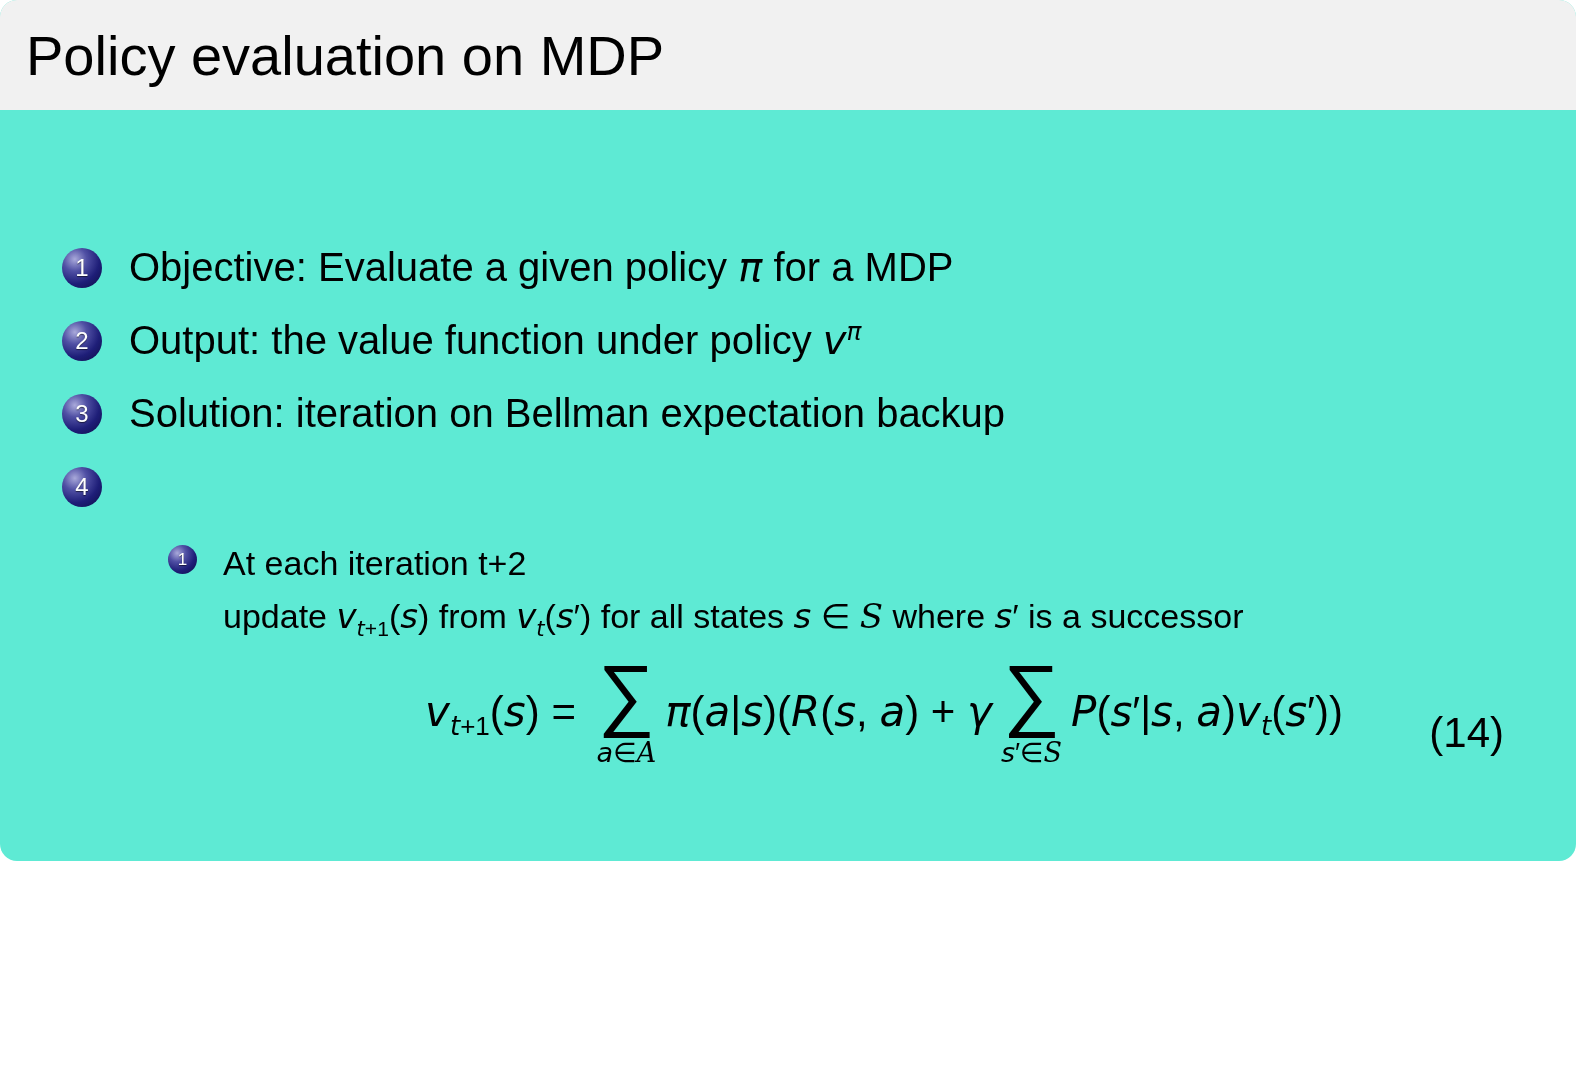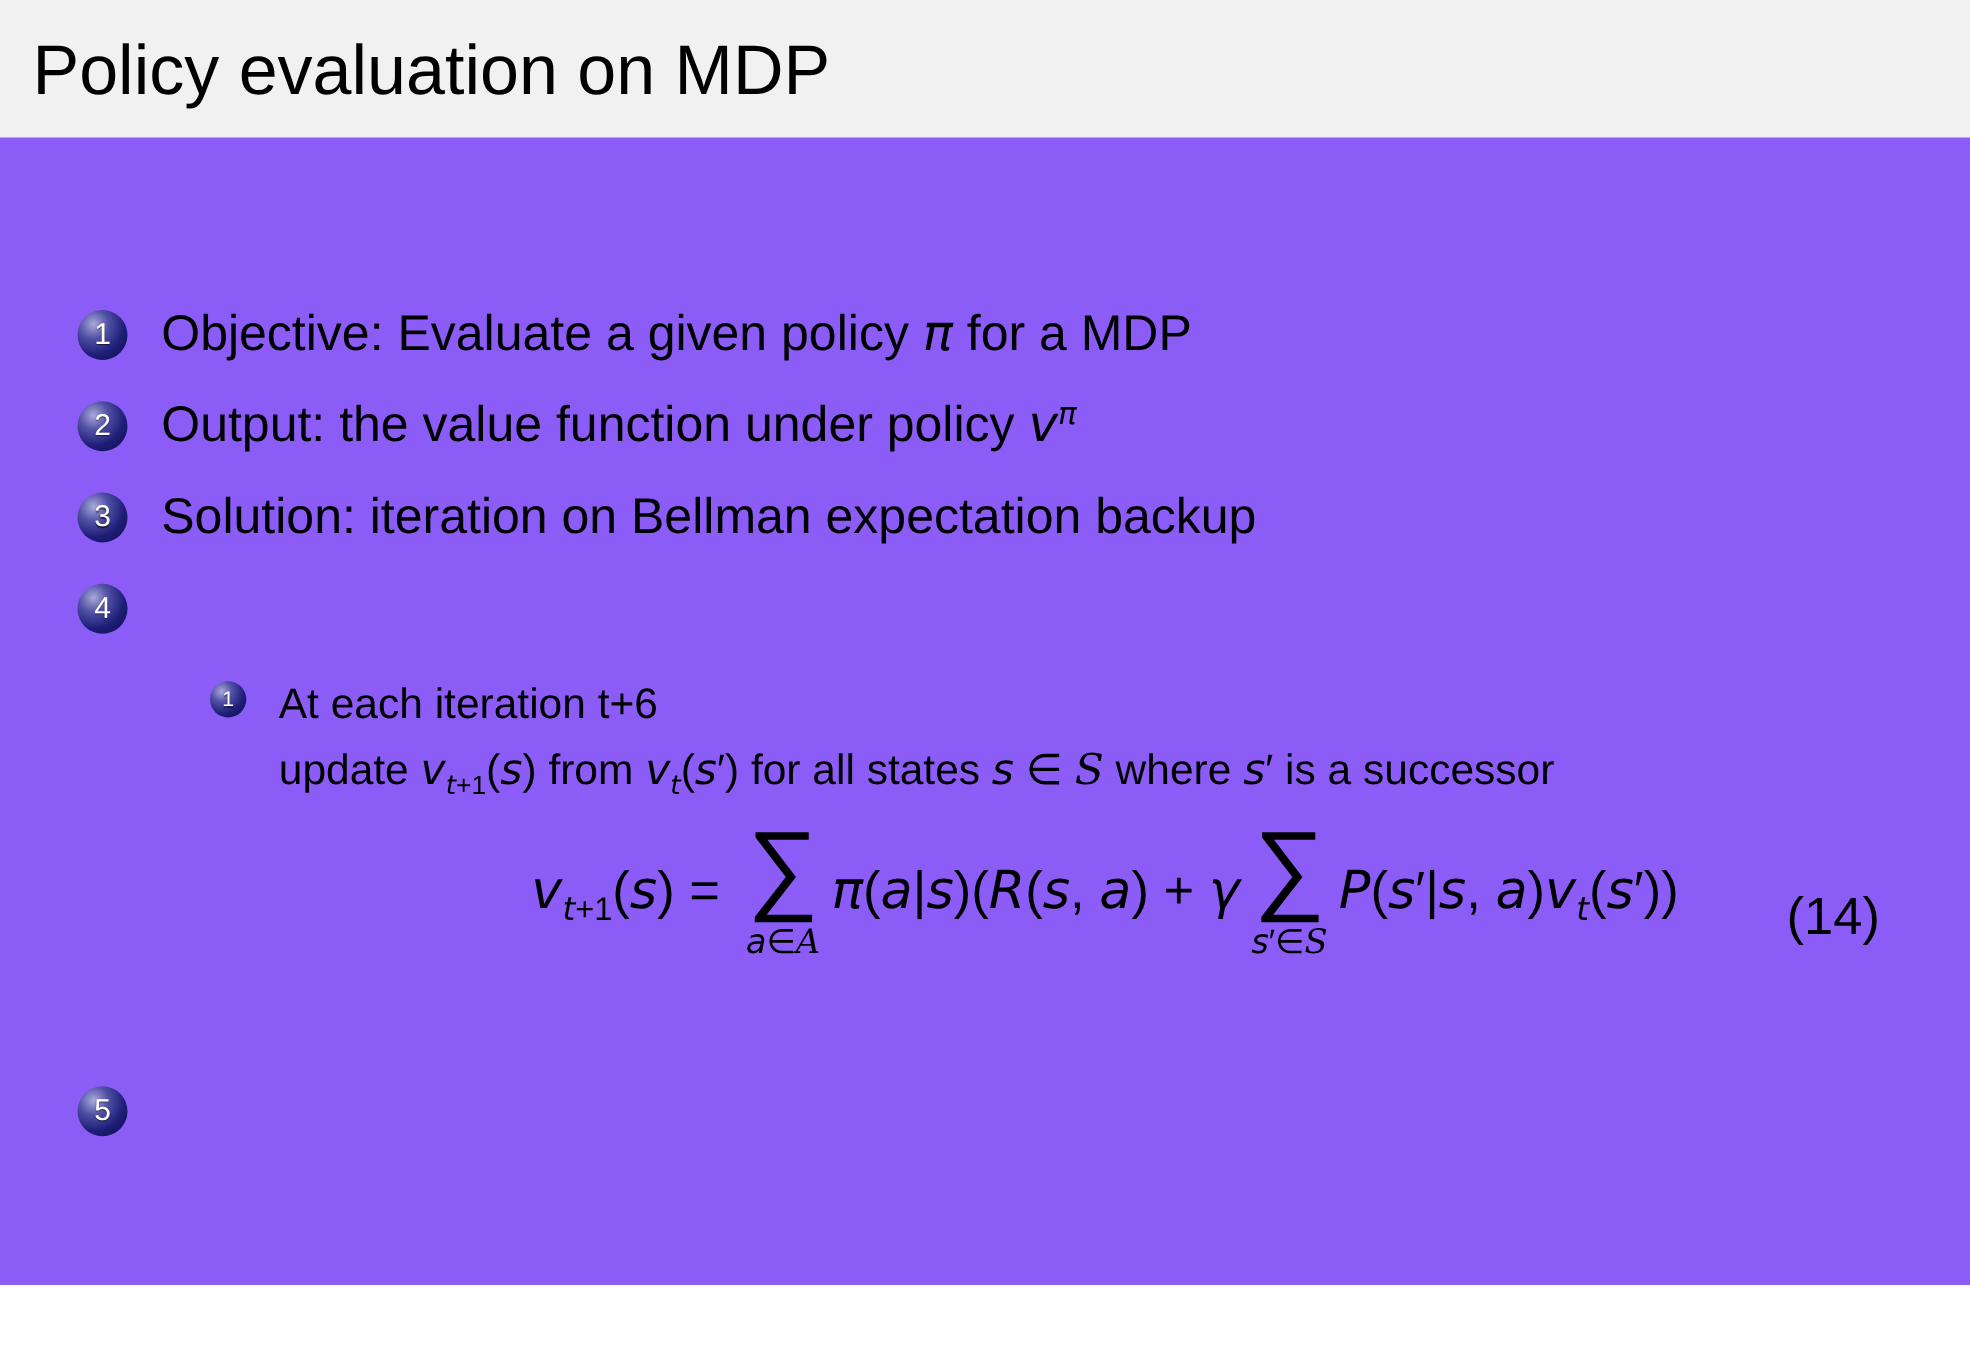--- a/index.html
+++ b/index.html
@@ -1,23 +1,24 @@
 <!DOCTYPE html>
 <html style="--header-bg: #f1f1f1; --ball-color: #1e1e78;"><head>
 <meta charset="utf-8">
 <style>
   html,body{margin:0;padding:0;background:#ffffff;}
   .slide{
     position:relative;
     width:1576px;
-    height:1028px;
-    background:#8b5cf6;
+    height:861px;
+    background:#5eead4;
     color:#000;
     font-family:"Liberation Sans","DejaVu Sans",sans-serif;
     overflow:hidden;
+    border-radius:17px;
   }
   .titlebar{
     background:var(--header-bg,#f1f1f1);
     height:110px;
     display:flex;
     align-items:center;
     padding-left:26px;
     box-sizing:border-box;
   }
   .title{
@@ -126,21 +127,21 @@
       <span class="txt"><span class="m-rm">Solution: iteration on Bellman expectation backup</span></span>
     </div>
 
     <div class="item">
       <span class="ball">4</span>
     </div>
 
     <div class="subitem">
       <span class="ball small">1</span>
       <div class="subtxt">
-        <div><span class="m-rm">At each iteration t+6</span></div>
+        <div><span class="m-rm">At each iteration t+2</span></div>
         <div><span class="m-rm">update </span><span class="m-it">v</span><sub><span class="m-it">t</span><span class="m-rm">+1</span></sub><span class="m-rm">(</span><span class="m-it">s</span><span class="m-rm">) from </span><span class="m-it">v</span><sub><span class="m-it">t</span></sub><span class="m-rm">(</span><span class="m-it">s</span><span class="m-rm">′</span><span class="m-rm">) for all states </span><span class="m-it">s</span><span class="m-rm"> ∈ </span><span class="m-cal">S</span><span class="m-rm"> where </span><span class="m-it">s</span><span class="m-rm">′</span><span class="m-rm"> is a successor</span></div>
       </div>
     </div>
 
     <div class="equation">
       <span class="eq-math"><span class="m-it">v</span><sub><span class="m-it">t</span><span class="m-rm">+1</span></sub><span class="m-rm">(</span><span class="m-it">s</span><span class="m-rm">) = </span><span class="bigop">
             <span class="sigma">∑</span>
             <span class="under"><span class="m-it">a</span><span class="m-rm">∈</span><span class="m-cal">A</span></span>
           </span><span class="m-it">π</span><span class="m-rm">(</span><span class="m-it">a</span><span class="m-rm">|</span><span class="m-it">s</span><span class="m-rm">)(</span><span class="m-it">R</span><span class="m-rm">(</span><span class="m-it">s</span><span class="m-rm">, </span><span class="m-it">a</span><span class="m-rm">) + </span><span class="m-it">γ</span><span class="bigop">
             <span class="sigma">∑</span>

